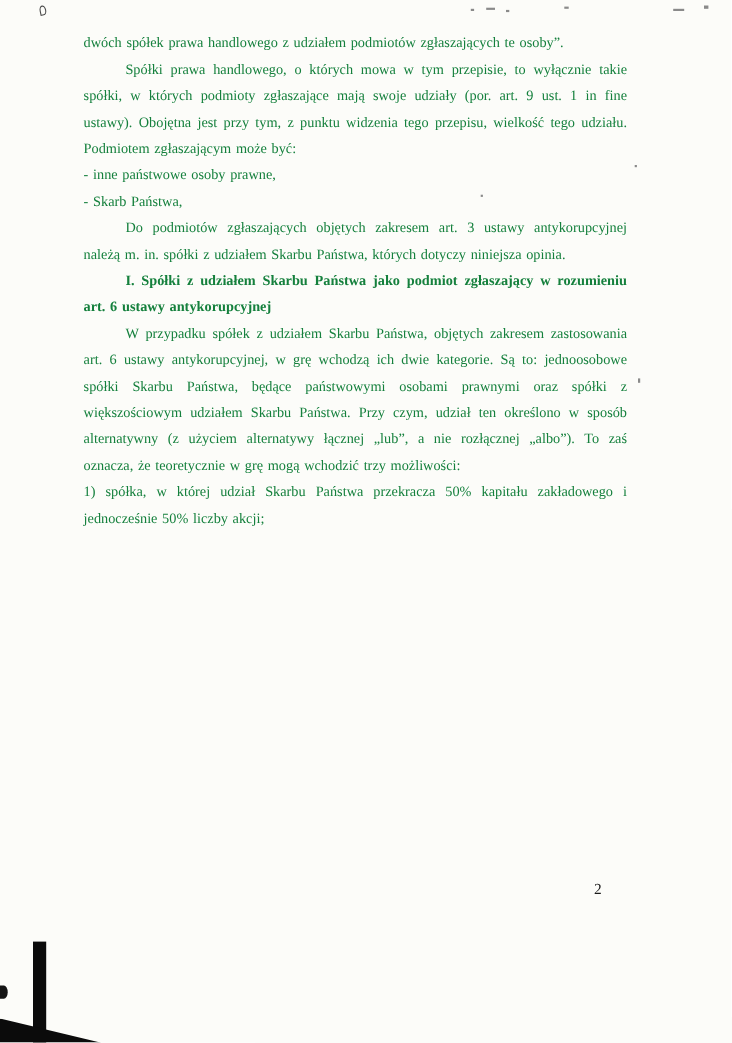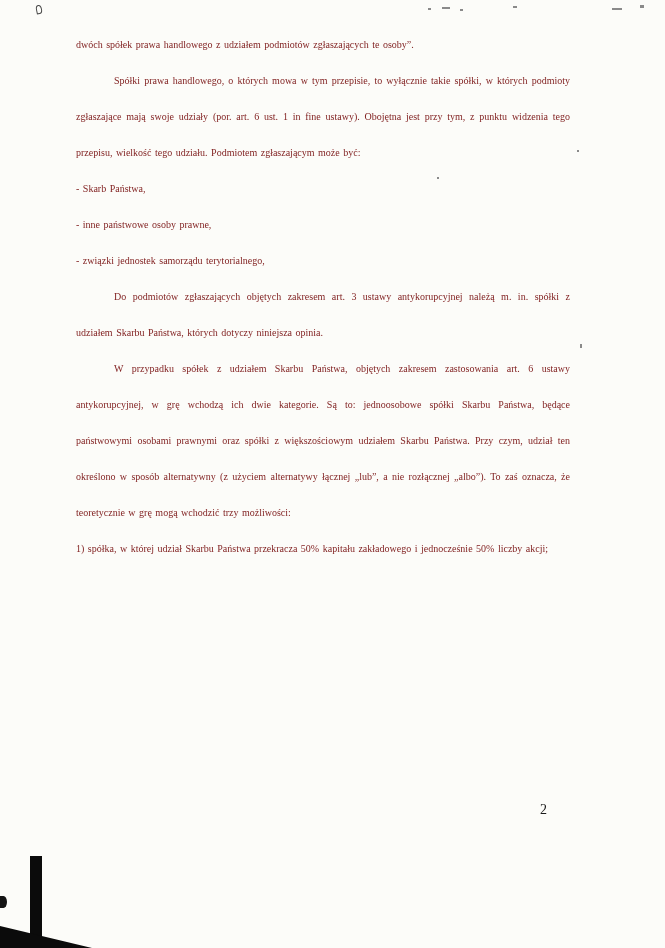--- a/index.html
+++ b/index.html
@@ -13,24 +13,24 @@
     font-family: "Liberation Serif", serif;
   }
   .content {
     position: absolute;
     left: 76px;
     top: 27px;
     width: 494px;
   }
   .content p {
     margin: 0;
-    font-size: 10px;
-    line-height: 36px;
+    font-size: 13px;
+    line-height: 24px;
     text-align: justify;
-    color: #7f1d1d;
+    color: #15803d;
     word-spacing: 1px;
   }
   p.indent { text-indent: 38px; }
   p.heading { text-indent: 38px; font-weight: bold; }
   .page-number {
     position: absolute;
     left: 540px;
     top: 802px;
     font-size: 14px;
     color: #1a1a1a;
@@ -81,25 +81,25 @@
   <span class="speck" style="left:460px; top:9px; width:3px; height:2px;"></span>
   <span class="speck" style="left:513px; top:6px; width:4px; height:2px;"></span>
   <span class="speck" style="left:612px; top:8px; width:10px; height:2px;"></span>
   <span class="speck" style="left:640px; top:5px; width:4px; height:3px;"></span>
   <span class="speck" style="left:577px; top:150px; width:2px; height:2px;"></span>
   <span class="speck" style="left:437px; top:177px; width:2px; height:2px;"></span>
   <span class="speck" style="left:580px; top:344px; width:2px; height:4px;"></span>
 
   <div class="content">
     <p class="cont">dwóch spółek prawa handlowego z udziałem podmiotów zgłaszających te osoby”.</p>
-    <p class="indent">Spółki prawa handlowego, o których mowa w tym przepisie, to wyłącznie takie spółki, w których podmioty zgłaszające mają swoje udziały (por. art. 6 ust. 1 in fine ustawy). Obojętna jest przy tym, z punktu widzenia tego przepisu, wielkość tego udziału. Podmiotem zgłaszającym może być:</p>
+    <p class="indent">Spółki prawa handlowego, o których mowa w tym przepisie, to wyłącznie takie spółki, w których podmioty zgłaszające mają swoje udziały (por. art. 9 ust. 1 in fine ustawy). Obojętna jest przy tym, z punktu widzenia tego przepisu, wielkość tego udziału. Podmiotem zgłaszającym może być:</p>
+    <p class="list">- inne państwowe osoby prawne,</p>
     <p class="list">- Skarb Państwa,</p>
-    <p class="list">- inne państwowe osoby prawne,</p>
-    <p class="list">- związki jednostek samorządu terytorialnego,</p>
     <p class="indent">Do podmiotów zgłaszających objętych zakresem art. 3 ustawy antykorupcyjnej należą m. in. spółki z udziałem Skarbu Państwa, których dotyczy niniejsza opinia.</p>
+    <p class="heading">I. Spółki z udziałem Skarbu Państwa jako podmiot zgłaszający w rozumieniu art. 6 ustawy antykorupcyjnej</p>
     <p class="indent">W przypadku spółek z udziałem Skarbu Państwa, objętych zakresem zastosowania art. 6 ustawy antykorupcyjnej, w grę wchodzą ich dwie kategorie. Są to: jednoosobowe spółki Skarbu Państwa, będące państwowymi osobami prawnymi oraz spółki z większościowym udziałem Skarbu Państwa. Przy czym, udział ten określono w sposób alternatywny (z użyciem alternatywy łącznej „lub”, a nie rozłącznej „albo”). To zaś oznacza, że teoretycznie w grę mogą wchodzić trzy możliwości:</p>
     <p class="numbered">1) spółka, w której udział Skarbu Państwa przekracza 50% kapitału zakładowego i jednocześnie 50% liczby akcji;</p>
   </div>
 
   <div class="page-number">2</div>
 
   <div class="artifact-edge"></div>
   <div class="artifact-bar"></div>
   <div class="artifact-corner"></div>
 

